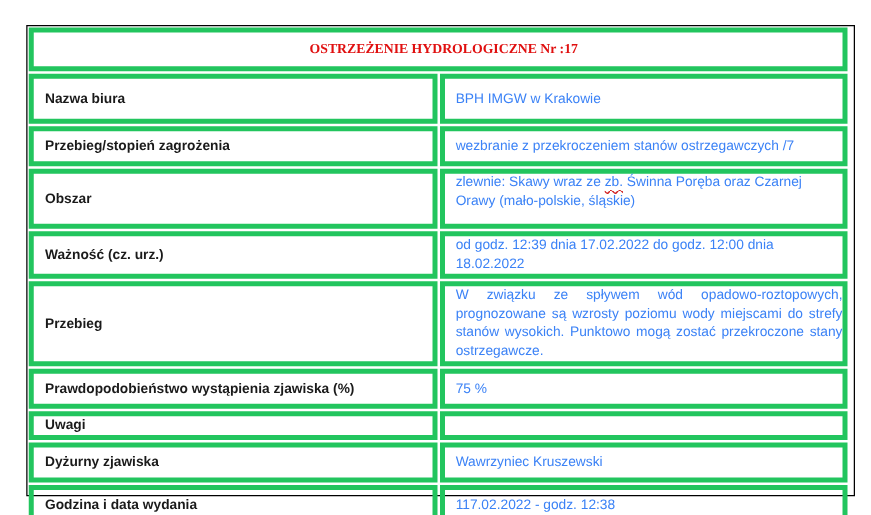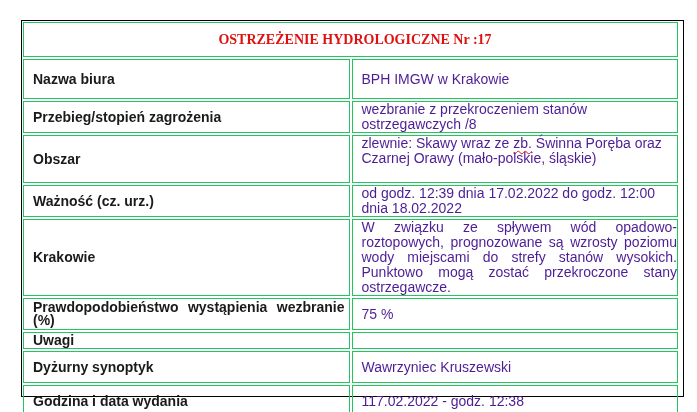--- a/index.html
+++ b/index.html
@@ -28,25 +28,25 @@
       position: absolute;
       left: 23px;
       top: 22px;
       width: 659px;
       border-collapse: separate;
       border-spacing: 2px;
       margin: -2px 0 0 -2px;
       table-layout: fixed;
     }
     table.warn td {
-      border: 1px solid #22c55e;
+      border: 4px solid #22c55e;
       box-sizing: border-box;
       padding: 0 0 0 9px;
       vertical-align: middle;
-      font-size: 14px;
+      font-size: 11px;
       line-height: 15px;
     }
     td.title {
       height: 35px;
       text-align: center;
       color: #e01010;
       font-family: "Liberation Serif", "DejaVu Serif", serif;
       font-weight: bold;
       font-size: 18px;
       padding: 0;
@@ -57,21 +57,21 @@
       width: 216px;
     }
     td.label.justify {
       text-align: justify;
       text-align-last: left;
       padding-right: 4px;
       line-height: 13px;
     }
     td.value {
       font-size: 13px;
-      color: #4c1d95;
+      color: #3b82f6;
       padding-right: 8px;
     }
     td.value.top {
       vertical-align: top;
       padding-top: 0;
     }
     td.value.justify {
       text-align: justify;
       line-height: 15px;
       margin-left: 48px;
@@ -91,44 +91,44 @@
   <tbody>
       <tr>
     <td class="title" colspan="2">OSTRZEŻENIE HYDROLOGICZNE Nr :17</td>
   </tr>
   <tr style="height:40px">
     <td class="label">Nazwa biura</td>
     <td class="value">BPH IMGW w Krakowie</td>
   </tr>
   <tr style="height:32px">
     <td class="label">Przebieg/stopień zagrożenia</td>
-    <td class="value">wezbranie z przekroczeniem stanów ostrzegawczych /8</td>
+    <td class="value">wezbranie z przekroczeniem stanów ostrzegawczych /7</td>
   </tr>
   <tr style="height:48px">
     <td class="label">Obszar</td>
     <td class="value top"><span>zlewnie: Skawy wraz ze </span><span class="spell">zb.</span><span> Świnna Poręba oraz Czarnej Orawy (mało-polskie, śląskie)</span></td>
   </tr>
   <tr style="height:17px">
     <td class="label">Ważność (cz. urz.)</td>
     <td class="value">od godz. 12:39 dnia 17.02.2022 do godz. 12:00 dnia 18.02.2022</td>
   </tr>
   <tr style="height:63px">
-    <td class="label">Krakowie</td>
+    <td class="label">Przebieg</td>
     <td class="value top justify">W związku ze spływem wód opadowo-roztopowych, prognozowane są wzrosty poziomu wody miejscami do strefy stanów wysokich. Punktowo mogą zostać przekroczone stany ostrzegawcze.</td>
   </tr>
   <tr style="height:32px">
-    <td class="label justify">Prawdopodobieństwo wystąpienia wezbranie (%)</td>
+    <td class="label justify">Prawdopodobieństwo wystąpienia zjawiska (%)</td>
     <td class="value">75 %</td>
   </tr>
   <tr style="height:15px">
     <td class="label">Uwagi</td>
     <td class="value"></td>
   </tr>
   <tr style="height:32px">
-    <td class="label">Dyżurny synoptyk</td>
+    <td class="label">Dyżurny zjawiska</td>
     <td class="value">Wawrzyniec Kruszewski</td>
   </tr>
   <tr style="height:32px">
     <td class="label">Godzina i data wydania</td>
     <td class="value">117.02.2022 - godz. 12:38</td>
   </tr>
 </tbody>
   </table>
 
 </body></html>

